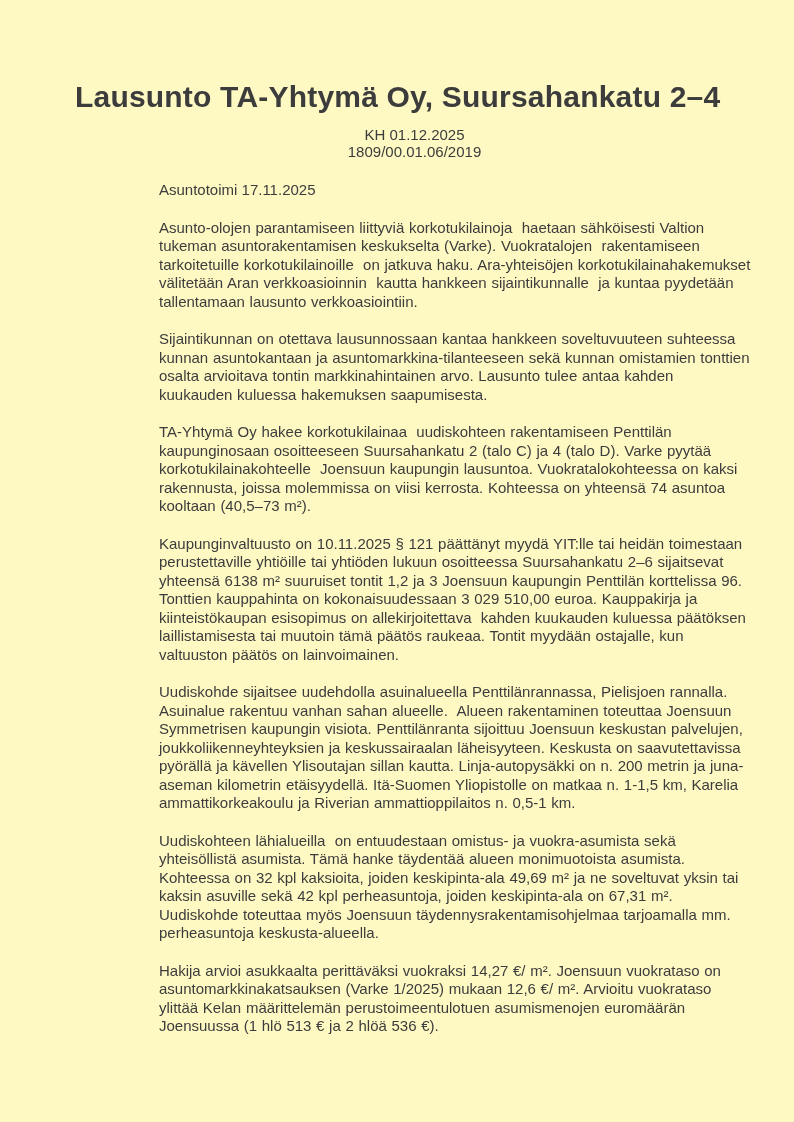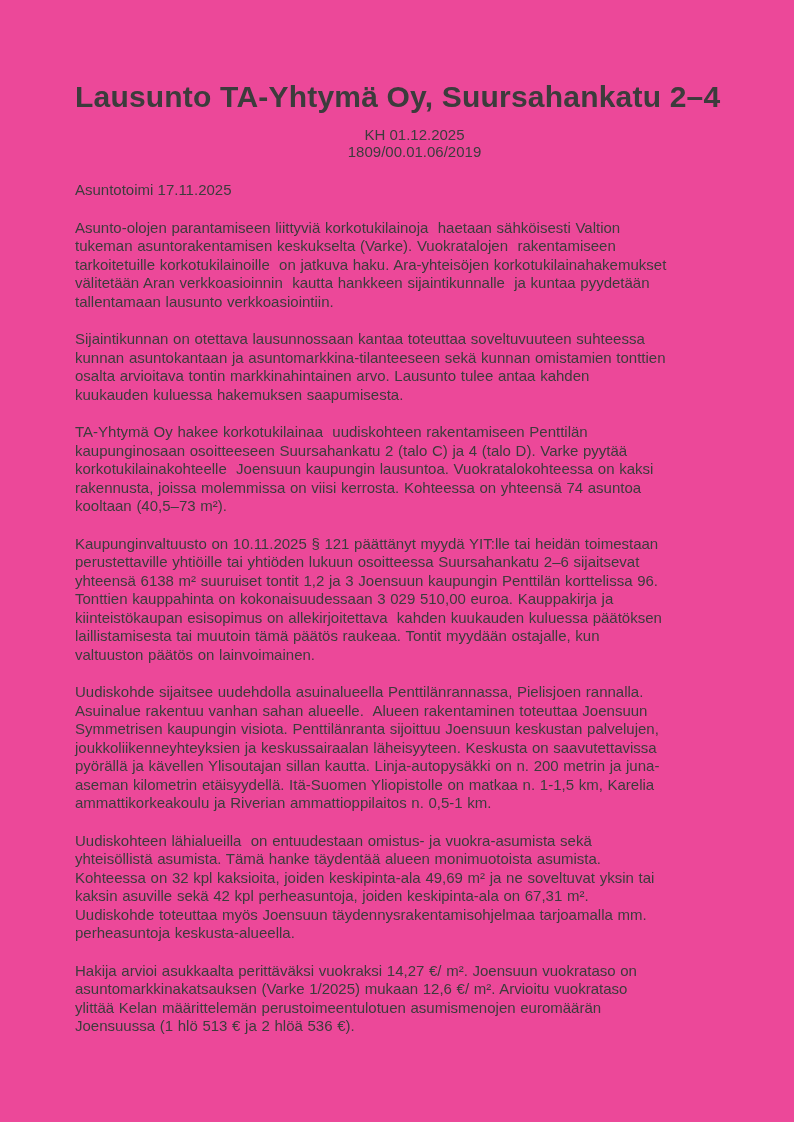--- a/index.html
+++ b/index.html
@@ -5,21 +5,21 @@
   html, body {
     margin: 0;
     padding: 0;
     background: #ffffff;
   }
   .page {
     position: relative;
     width: 794px;
     height: 1122px;
     margin: 0 auto;
-    background: #ec4899;
+    background: #fef9c3;
     box-sizing: border-box;
     padding: 88px 40px 0 75px;
     font-family: "Liberation Sans", "DejaVu Sans", sans-serif;
     font-size: 15px;
     color: #3c3c3c;
     overflow: hidden;
   }
   .doc-title {
     font-weight: bold;
     line-height: 18px;
@@ -29,20 +29,21 @@
   }
   .ref-block {
     line-height: 17px;
     margin: 0 0 21px 0;
     text-align: center;
   }
   .ref-line {
     white-space: pre;
   }
   .body-block {
+    margin-left: 84px; 
     width: 620px;
   }
   .section-heading {
     line-height: 18.5px;
     margin: 0 0 19px 0;
     white-space: pre;
   }
   .para {
     line-height: 18.5px;
     margin: 0 0 19px 0;
@@ -65,21 +66,21 @@
   <div class="body-block">
 
     <div class="section-heading">Asuntotoimi 17.11.2025</div>
 
     <div class="para">Asunto-olojen parantamiseen liittyviä korkotukilainoja  haetaan sähköisesti Valtion
 tukeman asuntorakentamisen keskukselta (Varke). Vuokratalojen  rakentamiseen
 tarkoitetuille korkotukilainoille  on jatkuva haku. Ara-yhteisöjen korkotukilainahakemukset
 välitetään Aran verkkoasioinnin  kautta hankkeen sijaintikunnalle  ja kuntaa pyydetään
 tallentamaan lausunto verkkoasiointiin.</div>
 
-    <div class="para">Sijaintikunnan on otettava lausunnossaan kantaa toteuttaa soveltuvuuteen suhteessa
+    <div class="para">Sijaintikunnan on otettava lausunnossaan kantaa hankkeen soveltuvuuteen suhteessa
 kunnan asuntokantaan ja asuntomarkkina-tilanteeseen sekä kunnan omistamien tonttien
 osalta arvioitava tontin markkinahintainen arvo. Lausunto tulee antaa kahden
 kuukauden kuluessa hakemuksen saapumisesta.</div>
 
     <div class="para">TA-Yhtymä Oy hakee korkotukilainaa  uudiskohteen rakentamiseen Penttilän
 kaupunginosaan osoitteeseen Suursahankatu 2 (talo C) ja 4 (talo D). Varke pyytää
 korkotukilainakohteelle  Joensuun kaupungin lausuntoa. Vuokratalokohteessa on kaksi
 rakennusta, joissa molemmissa on viisi kerrosta. Kohteessa on yhteensä 74 asuntoa
 kooltaan (40,5–73 m²).</div>
 

